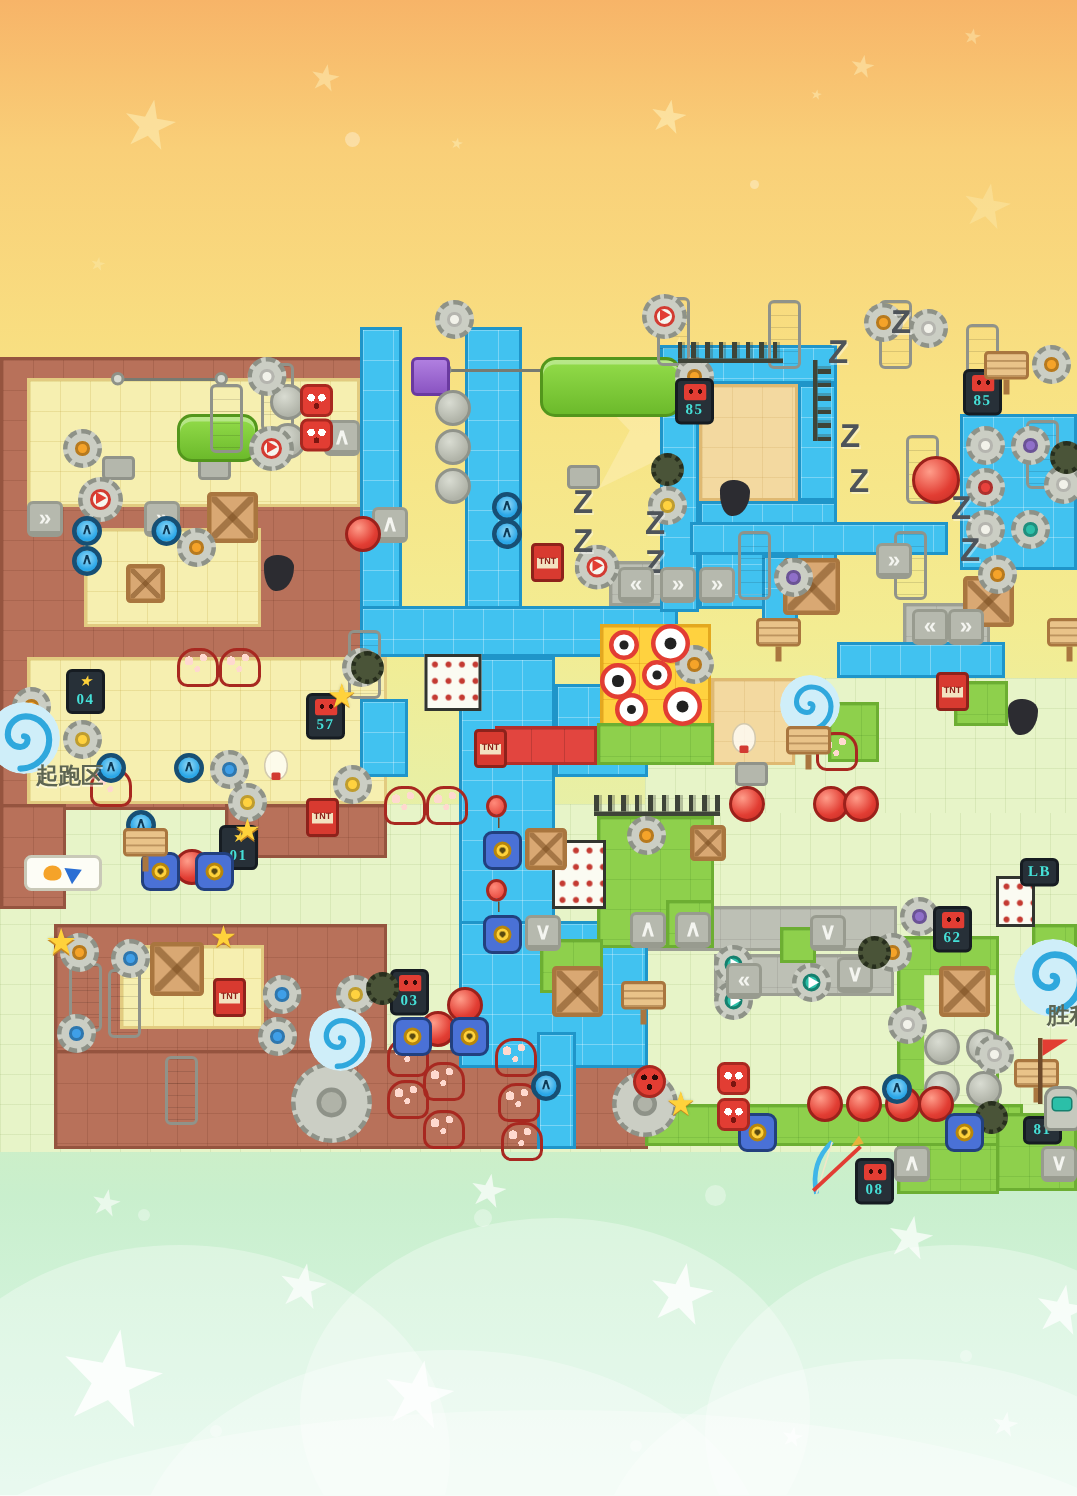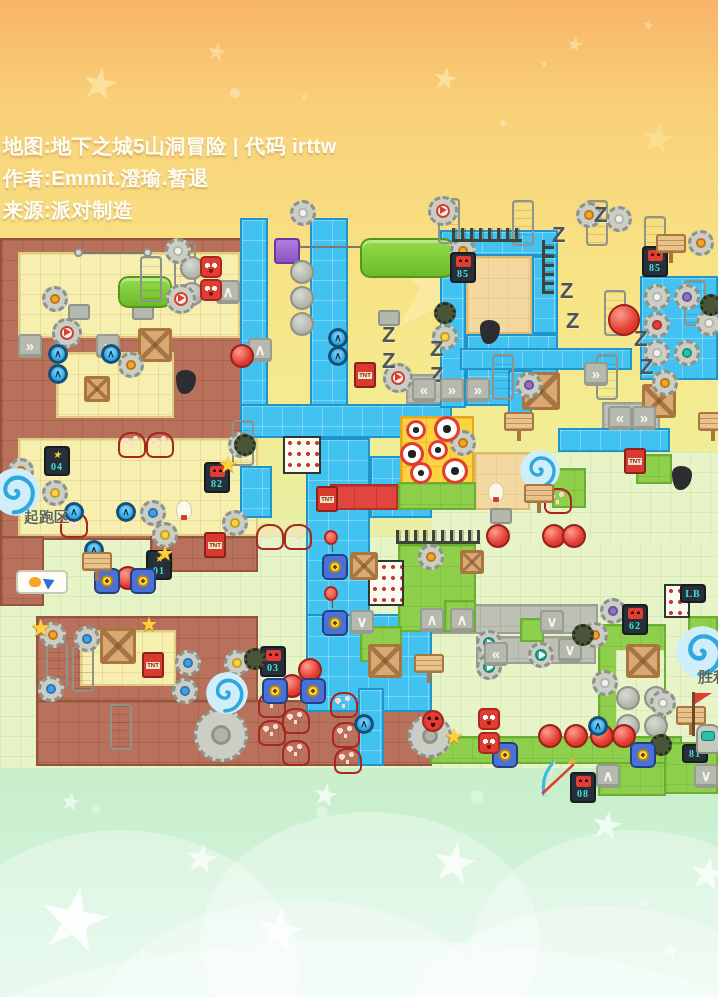--- a/index.html
+++ b/index.html
@@ -394,21 +394,21 @@
       <div class="ob t-counter" style="left: 450px; top: 252px; width: 26px; height: auto;">
         <i class="face" style="display: block;"></i>
         <span class="digits">85</span>
       </div>
       <div class="ob t-counter" style="left: 642px; top: 246px; width: 26px; height: auto;">
         <i class="face" style="display: block;"></i>
         <span class="digits">85</span>
       </div>
       <div class="ob t-counter" style="left: 204px; top: 462px; width: 26px; height: auto;">
         <i class="face" style="display: block;"></i>
-        <span class="digits">82</span>
+        <span class="digits">57</span>
       </div>
       <div class="ob t-counter" style="left: 622px; top: 604px; width: 26px; height: auto;">
         <i class="face" style="display: block;"></i>
         <span class="digits">62</span>
       </div>
       <div class="ob t-counter" style="left: 260px; top: 646px; width: 26px; height: auto;">
         <i class="face" style="display: block;"></i>
         <span class="digits">03</span>
       </div>
       <div class="ob t-counter" style="left: 570px; top: 772px; width: 26px; height: auto;">
@@ -416,21 +416,21 @@
         <span class="digits">08</span>
       </div>
       <div class="ob t-counter" style="left: 44px; top: 446px; width: 26px; height: auto;">
         <i class="stargl" style="display: block;">★</i>
         <span class="digits">04</span>
       </div>
       <div class="ob t-counter" style="left: 146px; top: 550px; width: 26px; height: auto;">
         <i class="stargl" style="display: block;">★</i>
         <span class="digits">01</span>
       </div>
-      <div class="ob t-counter" style="left: 680px; top: 584px; width: 26px; height: auto;">
+      <div class="ob t-counter" style="left: 680px; top: 572px; width: 26px; height: auto;">
         <span class="digits">LB</span>
       </div>
       <div class="ob t-counter" style="left: 682px; top: 744px; width: 26px; height: auto;">
         <span class="digits">81</span>
       </div>
       <div class="ob t-z" style="left: 382px; top: 324px; width: 20px; height: 24px;">Z</div>
       <div class="ob t-z" style="left: 382px; top: 350px; width: 20px; height: 24px;">Z</div>
       <div class="ob t-z" style="left: 430px; top: 338px; width: 20px; height: 24px;">Z</div>
       <div class="ob t-z" style="left: 430px; top: 364px; width: 20px; height: 24px;">Z</div>
       <div class="ob t-z" style="left: 552px; top: 224px; width: 20px; height: 24px;">Z</div>
@@ -648,18 +648,13 @@
           <path d="M36 6 l-8 2 5 -7 z" fill="#e8b23c"></path>
         </svg>
       </div>
       <div class="ob t-startsign" style="left: 16px; top: 570px; width: 52px; height: 24px;">
         <i class="paw" style="display: block;"></i>
         <i class="arr" style="display: block;"></i>
       </div>
       <div class="maplabel" style="left: 24px; top: 508px;">起跑区</div>
       <div class="maplabel" style="left: 698px; top: 668px;">胜利区</div>
     </div>
-  <div class="header">
-    <div>地图:地下之城5山洞冒险 | 代码 irttw</div>
-    <div>作者:Emmit.澄瑜.暂退</div>
-    <div>来源:派对制造</div>
-  </div>
 </div>
 
 </body></html>

